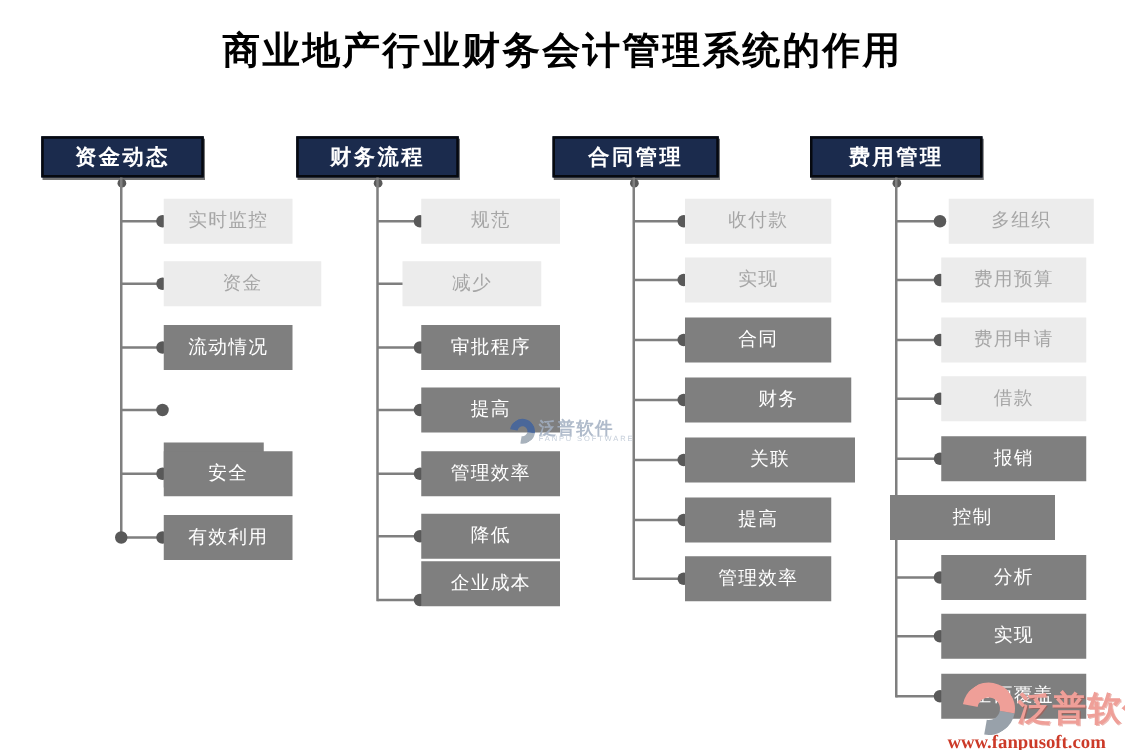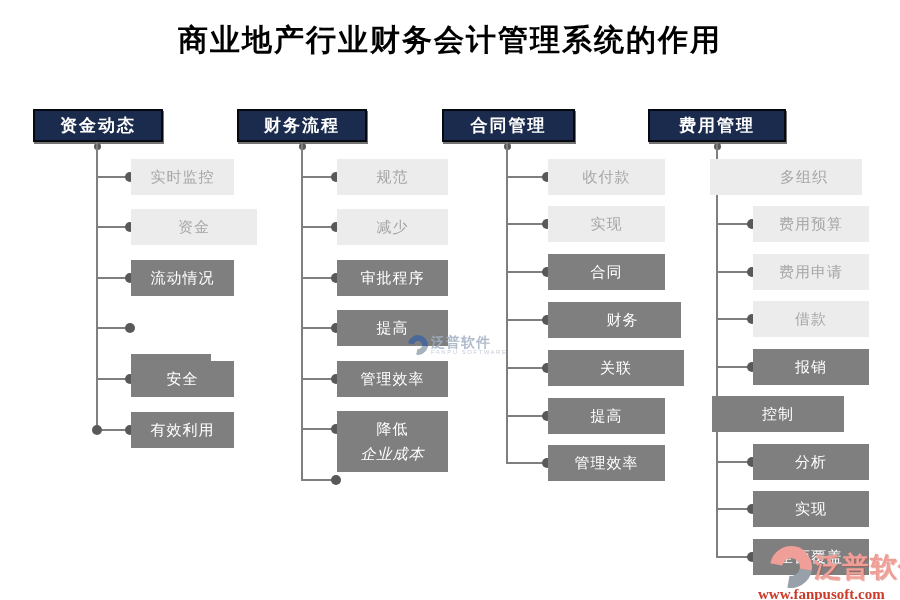--- a/index.html
+++ b/index.html
@@ -98,36 +98,36 @@
     <div class="box dark" style="left: 131px; top: 411.5px; width: 103px;">有效利用</div>
     <div class="dot" style="left: 92px; top: 424.5px;"></div>
     <div class="hdr" style="left: 237px; top: 109px; width: 130px;">财务流程</div>
     <div class="dot small" style="left: 299px; top: 143px;"></div>
     <div class="trunk" style="left: 301px; top: 142px; height: 338.5px;"></div>
     <div class="branch" style="left: 302px; top: 175.5px; width: 33px;"></div>
     <div class="dot" style="left: 331px; top: 171.5px;"></div>
     <div class="box light" style="left: 337px; top: 158.5px; width: 111px;">规范</div>
     <div class="branch" style="left: 302px; top: 226px; width: 33px;"></div>
     <div class="dot" style="left: 331px; top: 222px;"></div>
-    <div class="box light" style="left: 337px; top: 209px; width: 111px; font-family: Liberation Serif, serif;">减少</div>
+    <div class="box light" style="left: 322px; top: 209px; width: 111px; font-family: Liberation Serif, serif;">减少</div>
     <div class="branch" style="left: 302px; top: 276.5px; width: 33px;"></div>
     <div class="dot" style="left: 331px; top: 272.5px;"></div>
     <div class="box dark" style="left: 337px; top: 259.5px; width: 111px;">审批程序</div>
     <div class="branch" style="left: 302px; top: 327px; width: 33px;"></div>
     <div class="dot" style="left: 331px; top: 323px;"></div>
     <div class="box dark" style="left: 337px; top: 310px; width: 111px;">提高</div>
     <div class="branch" style="left: 302px; top: 377.5px; width: 33px;"></div>
     <div class="dot" style="left: 331px; top: 373.5px;"></div>
     <div class="box dark" style="left: 337px; top: 360.5px; width: 111px;">管理效率</div>
     <div class="branch" style="left: 302px; top: 428px; width: 33px;"></div>
     <div class="dot" style="left: 331px; top: 424px;"></div>
     <div class="box dark" style="left: 337px; top: 411px; width: 111px;">降低</div>
     <div class="branch" style="left: 302px; top: 478.5px; width: 33px;"></div>
     <div class="dot" style="left: 331px; top: 474.5px;"></div>
-    <div class="box dark" style="left: 337px; top: 436px; width: 111px; font-style: italic;">企业成本</div>
+    <div class="box dark" style="left: 337px; top: 449px; width: 111px;">企业成本</div>
     <div class="hdr" style="left: 442px; top: 109px; width: 133px;">合同管理</div>
     <div class="dot small" style="left: 504px; top: 143px;"></div>
     <div class="trunk" style="left: 506px; top: 142px; height: 322.3px;"></div>
     <div class="branch" style="left: 507px; top: 175.5px; width: 39px;"></div>
     <div class="dot" style="left: 542px; top: 171.5px;"></div>
     <div class="box light" style="left: 548px; top: 158.5px; width: 117px;">收付款</div>
     <div class="branch" style="left: 507px; top: 223.3px; width: 39px;"></div>
     <div class="dot" style="left: 542px; top: 219.3px;"></div>
     <div class="box light" style="left: 548px; top: 206.3px; width: 117px;">实现</div>
     <div class="branch" style="left: 507px; top: 271.1px; width: 39px;"></div>
@@ -143,21 +143,21 @@
     <div class="dot" style="left: 542px; top: 410.5px;"></div>
     <div class="box dark" style="left: 548px; top: 397.5px; width: 117px;">提高</div>
     <div class="branch" style="left: 507px; top: 462.3px; width: 39px;"></div>
     <div class="dot" style="left: 542px; top: 458.3px;"></div>
     <div class="box dark" style="left: 548px; top: 445.3px; width: 117px;">管理效率</div>
     <div class="hdr" style="left: 648px; top: 109px; width: 138px;">费用管理</div>
     <div class="dot small" style="left: 714px; top: 143px;"></div>
     <div class="trunk" style="left: 716px; top: 142px; height: 415.5px;"></div>
     <div class="branch" style="left: 717px; top: 175.5px; width: 34px;"></div>
     <div class="dot" style="left: 747px; top: 171.5px;"></div>
-    <div class="box light" style="left: 710px; top: 158.5px; width: 116px; padding-left: 36px;">多组织</div>
+    <div class="box light" style="left: 759px; top: 158.5px; width: 116px;">多组织</div>
     <div class="branch" style="left: 717px; top: 223px; width: 34px;"></div>
     <div class="dot" style="left: 747px; top: 219px;"></div>
     <div class="box light" style="left: 753px; top: 206px; width: 116px;">费用预算</div>
     <div class="branch" style="left: 717px; top: 270.5px; width: 34px;"></div>
     <div class="dot" style="left: 747px; top: 266.5px;"></div>
     <div class="box light" style="left: 753px; top: 253.5px; width: 116px; text-align: center;">费用申请</div>
     <div class="branch" style="left: 717px; top: 318px; width: 34px;"></div>
     <div class="dot" style="left: 747px; top: 314px;"></div>
     <div class="box light" style="left: 753px; top: 301px; width: 116px;">借款</div>
     <div class="branch" style="left: 717px; top: 365.5px; width: 34px;"></div>

